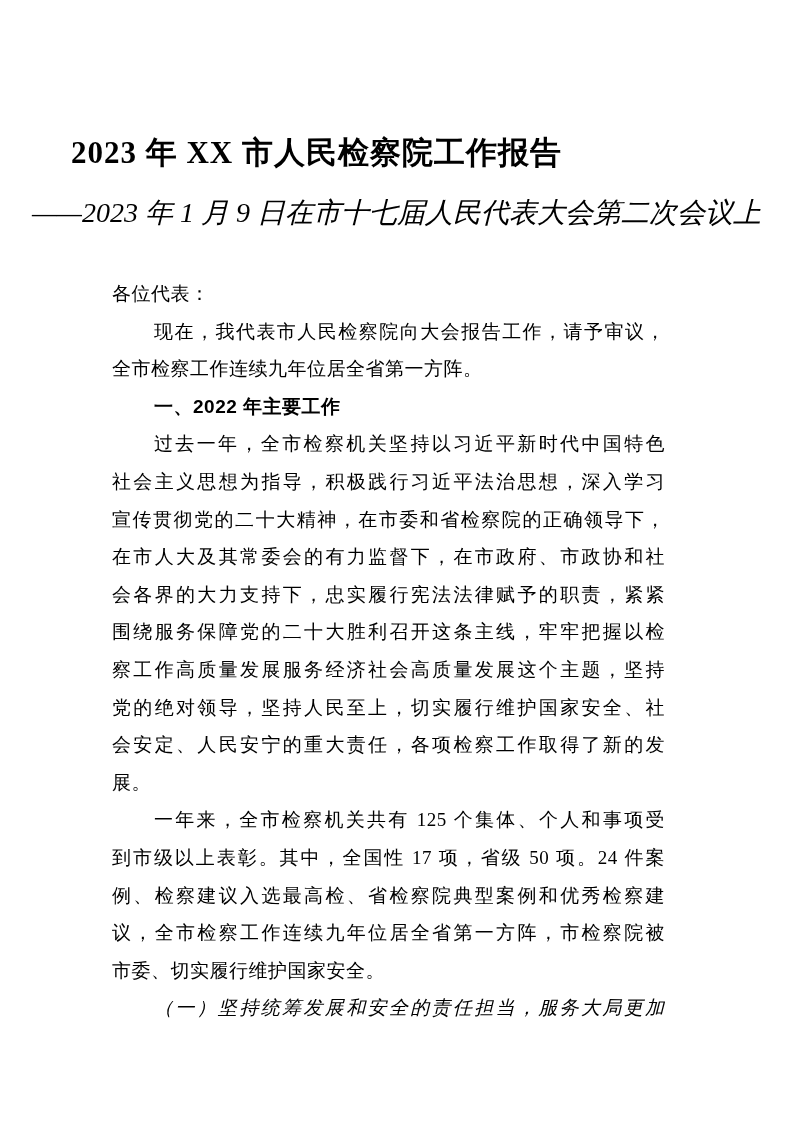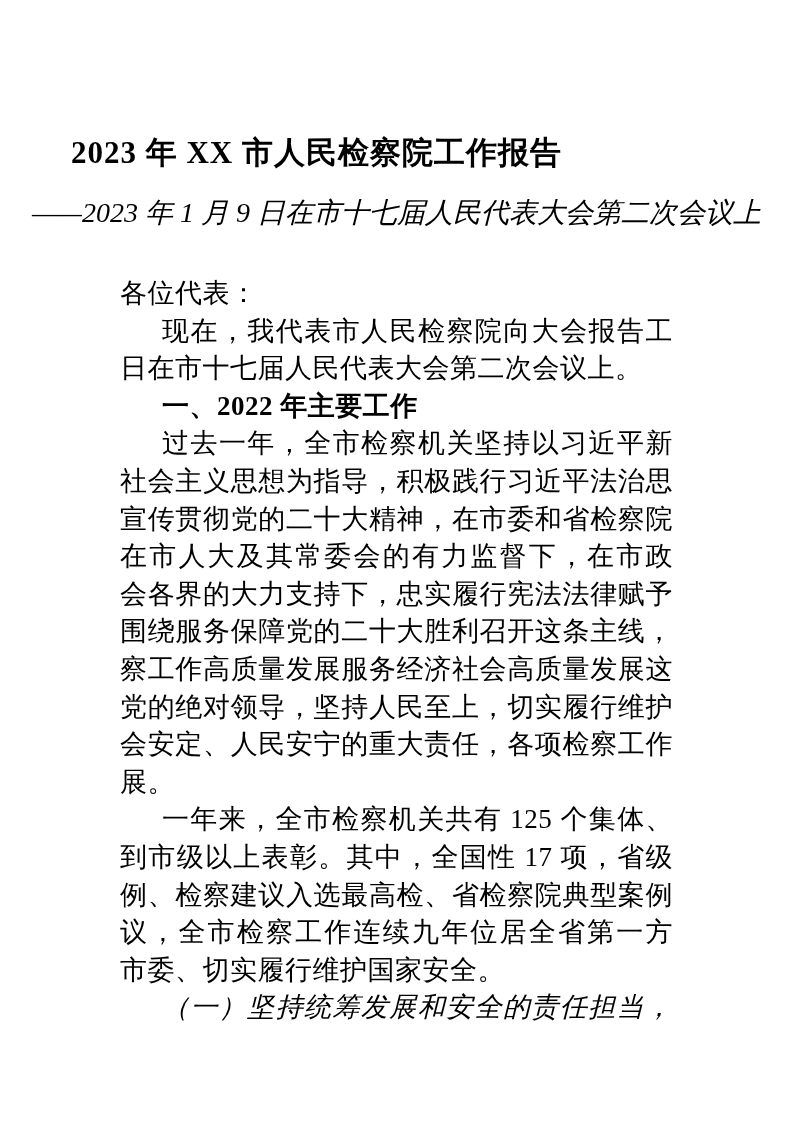--- a/index.html
+++ b/index.html
@@ -34,60 +34,60 @@
     text-align: center;
     font-size: 28px;
     line-height: 34px;
     font-style: italic;
     font-family: "Liberation Serif", serif;
     white-space: nowrap;
   }
   .doc-body {
     position: absolute;
     top: 275px;
-    left: 120px;
+    left: 112px;
     width: 553px;
-    font-size: 27px;
+    font-size: 19px;
   }
   .line {
     height: 37.6px;
     line-height: 37.6px;
     overflow: hidden;
     text-align: left;
     letter-spacing: 0.5px;
   }
   .indent { text-indent: 42px; }
   .justify {
     text-align: justify;
     text-align-last: justify;
     text-justify: inter-character;
   }
   .heading {
-    font-family: Liberation Serif, serif;
+    font-family: Liberation Sans, sans-serif;
     font-weight: 700;
     letter-spacing: 0.5px;
   }
   .kai {
     font-style: italic;
     letter-spacing: 1px;
   }
 </style>
 </head>
 <body>
 
 <div class="page">
 
   <div class="doc-title">2023 年 XX 市人民检察院工作报告</div>
 
   <div class="doc-subtitle">——2023 年 1 月 9 日在市十七届人民代表大会第二次会议上</div>
 
   <div class="doc-body">
     <div class="line">各位代表：</div>
     <div class="line indent justify">现在，我代表市人民检察院向大会报告工作，请予审议，</div>
-    <div class="line">日在市十七届人民代表大会第二次会议上。</div>
+    <div class="line">全市检察工作连续九年位居全省第一方阵。</div>
     <div class="line indent heading">一、2022 年主要工作</div>
     <div class="line indent justify">过去一年，全市检察机关坚持以习近平新时代中国特色</div>
     <div class="line justify">社会主义思想为指导，积极践行习近平法治思想，深入学习</div>
     <div class="line justify">宣传贯彻党的二十大精神，在市委和省检察院的正确领导下，</div>
     <div class="line justify">在市人大及其常委会的有力监督下，在市政府、市政协和社</div>
     <div class="line justify">会各界的大力支持下，忠实履行宪法法律赋予的职责，紧紧</div>
     <div class="line justify">围绕服务保障党的二十大胜利召开这条主线，牢牢把握以检</div>
     <div class="line justify">察工作高质量发展服务经济社会高质量发展这个主题，坚持</div>
     <div class="line justify">党的绝对领导，坚持人民至上，切实履行维护国家安全、社</div>
     <div class="line justify">会安定、人民安宁的重大责任，各项检察工作取得了新的发</div>

